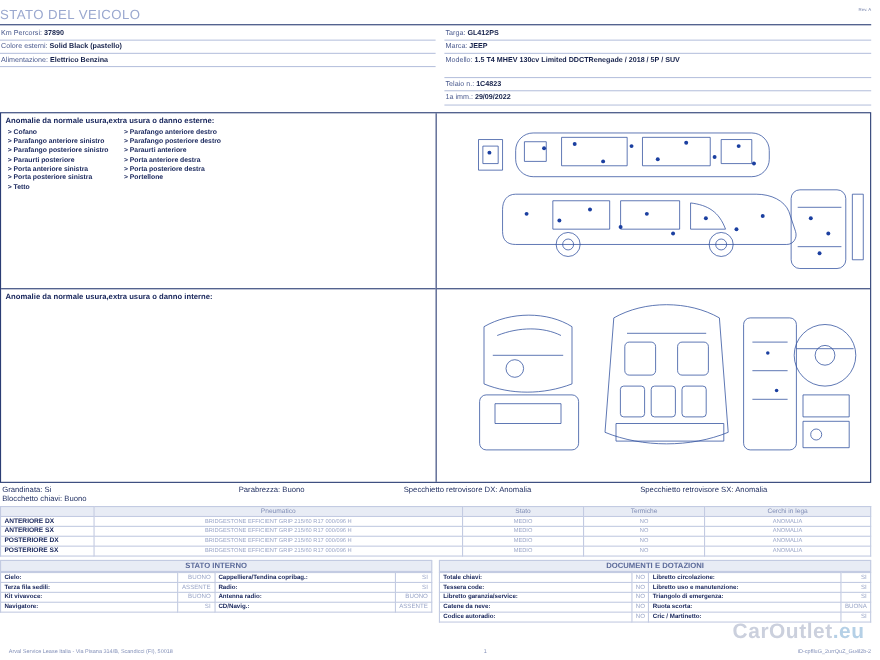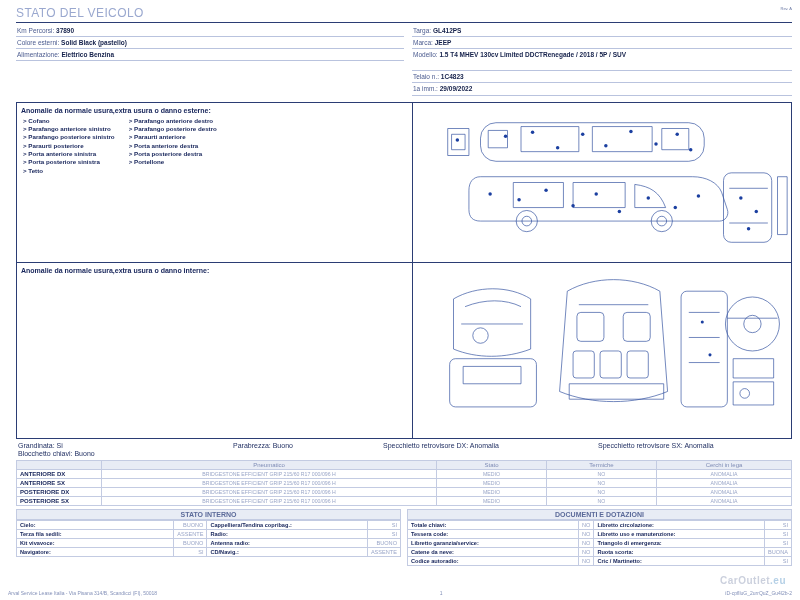--- a/index.html
+++ b/index.html
@@ -14,21 +14,21 @@
     font-size: 6px;
     color: #1b2a5e;
     position: relative;
     overflow: hidden;
   }
   .page {
     position: relative;
     width: 800px;
     height: 600px;
     box-sizing: border-box;
-    padding: 6px 8px 0 16px;
+    padding: 6px 8px 0 0;
   }
   .rev {
     position: absolute;
     right: 8px;
     top: 6px;
     font-size: 4px;
     color: #6d7ba6;
   }
   .doc-title {
     font-size: 12px;
@@ -208,21 +208,21 @@
     align-items: flex-end;
     justify-content: space-between;
     font-size: 5px;
     color: #8390b8;
   }
   .footer .pg { color: #8390b8; }
   .wm {
     position: absolute;
     right: 14px;
     bottom: 14px;
-    font-size: 10px;
+    font-size: 19px;
     font-weight: bold;
     color: rgba(140,150,180,0.45);
     letter-spacing: .5px;
     pointer-events: none;
   }
   .wm .eu { color: rgba(120,170,210,0.55); }
   .blue { stroke: #2f4f9e; fill: none; }
   .dot { fill: #1b3fa0; }
 </style>
 </head>

